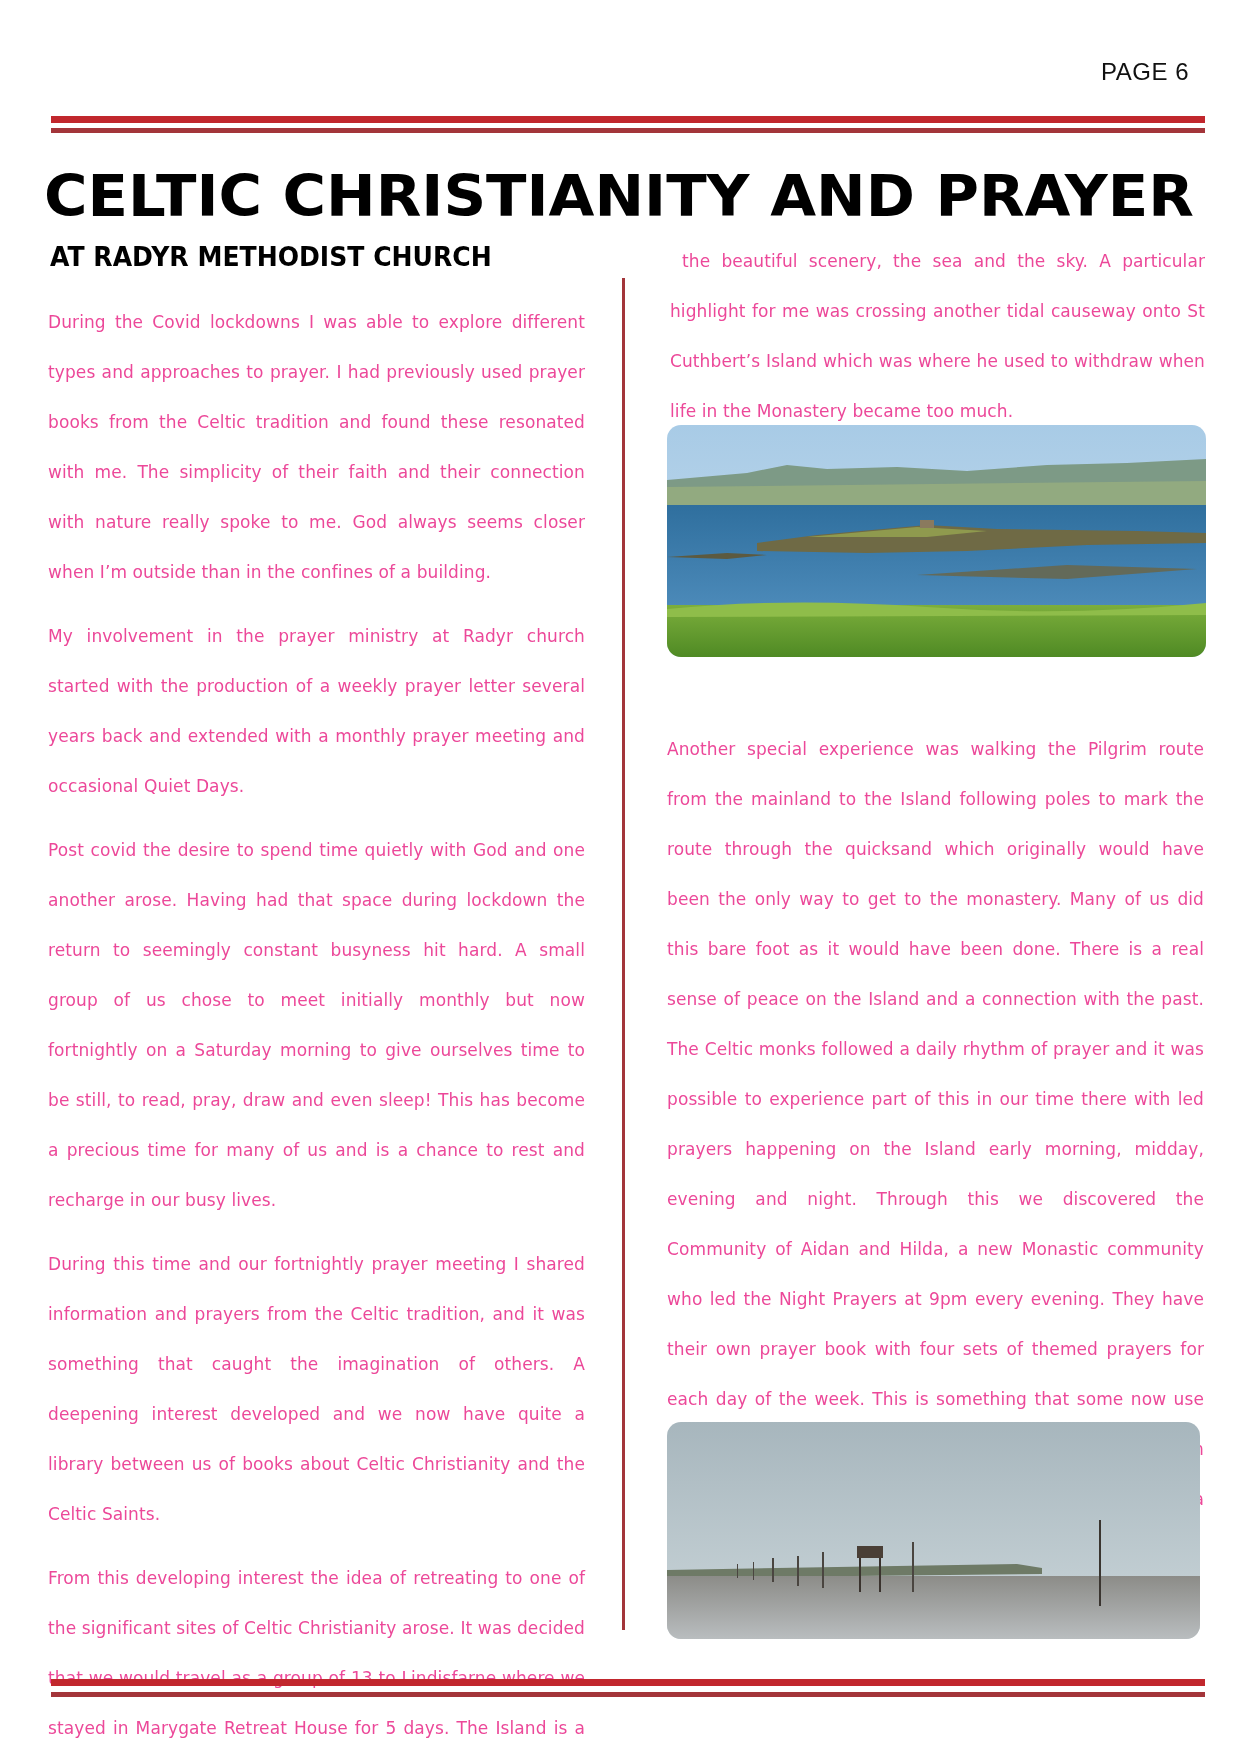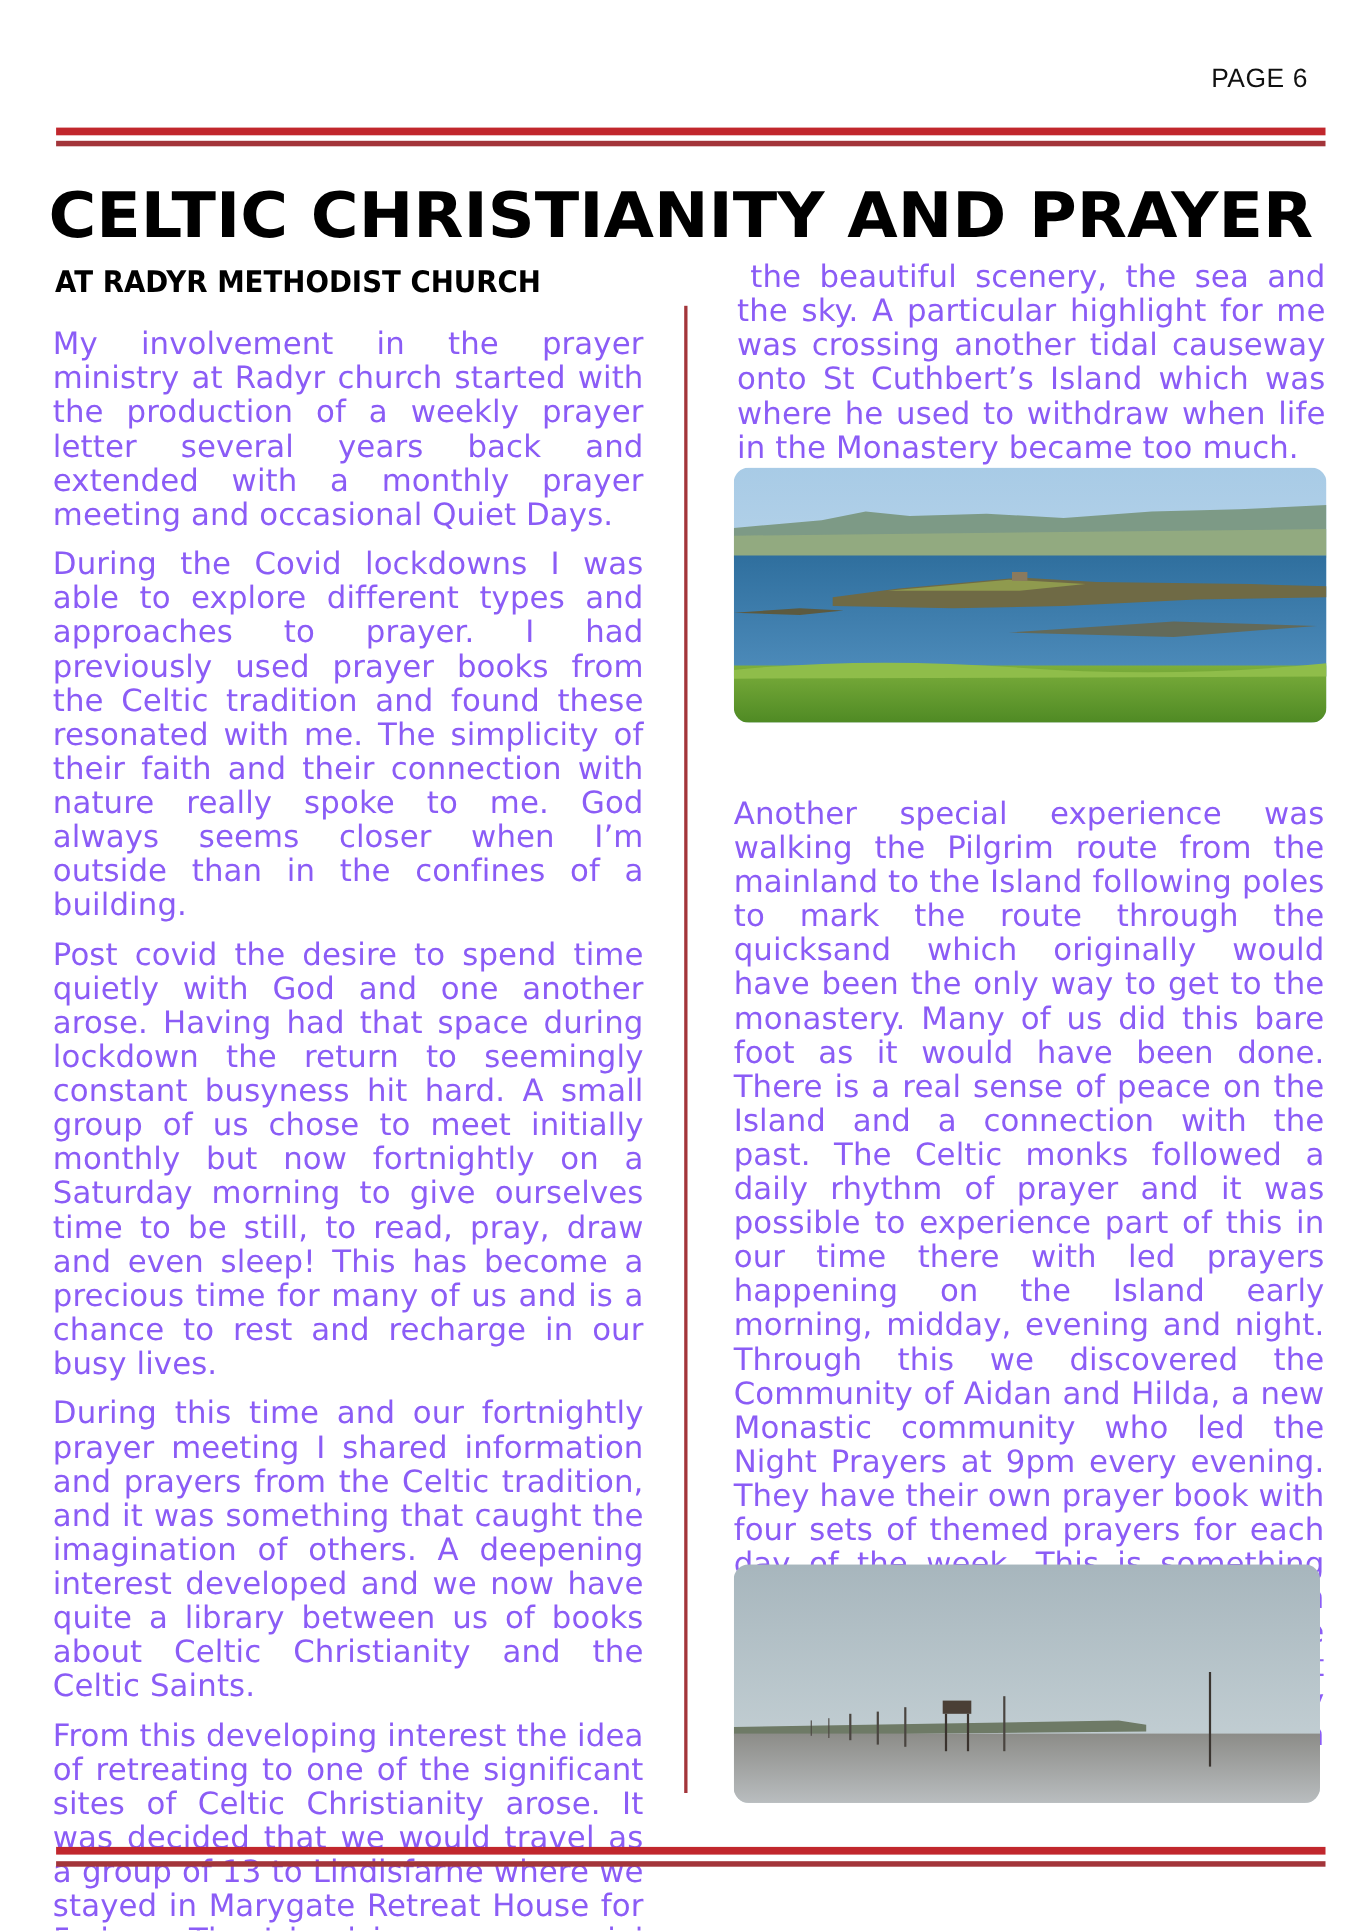--- a/index.html
+++ b/index.html
@@ -13,22 +13,22 @@
     .rule-top-1 { top: 116px; background: var(--accent); }
     .rule-top-2 { top: 128px; background: var(--accent2); }
     .rule-bot-1 { top: 1679px; background: var(--accent); }
     .rule-bot-2 { top: 1692px; background: var(--accent2); }
     .title { position: absolute; top: 168px; left: 44px; margin: 0; font-size: 57px; font-weight: 900;
              font-family: "DejaVu Sans", sans-serif; letter-spacing: 0px; line-height: 1; white-space: nowrap;
              transform: scaleX(1.04); transform-origin: left; color: #000; }
     .subtitle { position: absolute; top: 241px; left: 50px; margin: 0; font-size: 27px; font-weight: 900;
                 font-family: "DejaVu Sans", sans-serif; white-space: nowrap; color: #000;
                 transform: scaleX(0.93); transform-origin: left; }
-    .col { position: absolute; font-size: 28px; line-height: 31px; text-align: justify;
-           font-family: "DejaVu Sans", sans-serif; letter-spacing: 0.1px; color: #8b5cf6; }
+    .col { position: absolute; font-size: 17px; line-height: 50px; text-align: justify;
+           font-family: "DejaVu Sans", sans-serif; letter-spacing: 0.1px; color: #ec4899; }
     .col p { margin: 0 0 14px 0; }
     .col-left { left: 48px; top: 297px; width: 537px; }
     .col-right-top { left: 670px; top: 236px; width: 535px; }
     .col-right-mid { left: 667px; top: 676px; width: 537px; margin-top: 48px; }
     .col p.indent { text-indent: 12px; }
     .divider { position: absolute; left: 622px; top: 278px; width: 3px; height: 1352px; background: var(--accent2); }
     .photo { position: absolute; border-radius: 14px; overflow: hidden; }
     .photo-1 { left: 667px; top: 425px; width: 539px; height: 232px; }
     .photo-2 { left: 667px; top: 1422px; width: 533px; height: 217px; }
     .photo svg { display: block; width: 100%; height: 100%; }
@@ -39,22 +39,22 @@
 <div>
   <div class="page-number">PAGE 6</div>
 
   <div class="rule thick rule-top-1"></div>
   <div class="rule thin rule-top-2"></div>
 
   <h1 class="title">CELTIC CHRISTIANITY AND PRAYER</h1>
   <h2 class="subtitle">AT RADYR METHODIST CHURCH</h2>
 
   <div class="col col-left">
+    <p>During the Covid lockdowns I was able to explore different types and approaches to prayer. I had previously used prayer books from the Celtic tradition and found these resonated with me. The simplicity of their faith and their connection with nature really spoke to me. God always seems closer when I’m outside than in the confines of a building.</p>
     <p>My involvement in the prayer ministry at Radyr church started with the production of a weekly prayer letter several years back and extended with a monthly prayer meeting and occasional Quiet Days.</p>
-    <p>During the Covid lockdowns I was able to explore different types and approaches to prayer. I had previously used prayer books from the Celtic tradition and found these resonated with me. The simplicity of their faith and their connection with nature really spoke to me. God always seems closer when I’m outside than in the confines of a building.</p>
     <p>Post covid the desire to spend time quietly with God and one another arose. Having had that space during lockdown the return to seemingly constant busyness hit hard. A small group of us chose to meet initially monthly but now fortnightly on a Saturday morning to give ourselves time to be still, to read, pray, draw and even sleep! This has become a precious time for many of us and is a chance to rest and recharge in our busy lives.</p>
     <p>During this time and our fortnightly prayer meeting I shared information and prayers from the Celtic tradition, and it was something that caught the imagination of others. A deepening interest developed and we now have quite a library between us of books about Celtic Christianity and the Celtic Saints.</p>
     <p>From this developing interest the idea of retreating to one of the significant sites of Celtic Christianity arose. It was decided that we would travel as a group of 13 to Lindisfarne where we stayed in Marygate Retreat House for 5 days. The Island is a very special place and although busy, particularly when the causeway is open, there is space to spread and spend time quietly enjoying</p>
   </div>
 
   <div class="divider"></div>
 
   <div class="col col-right-top">
     <p class="indent">the beautiful scenery, the sea and the sky. A particular highlight for me was crossing another tidal causeway onto St Cuthbert’s Island which was where he used to withdraw when life in the Monastery became too much.</p>
   </div>

